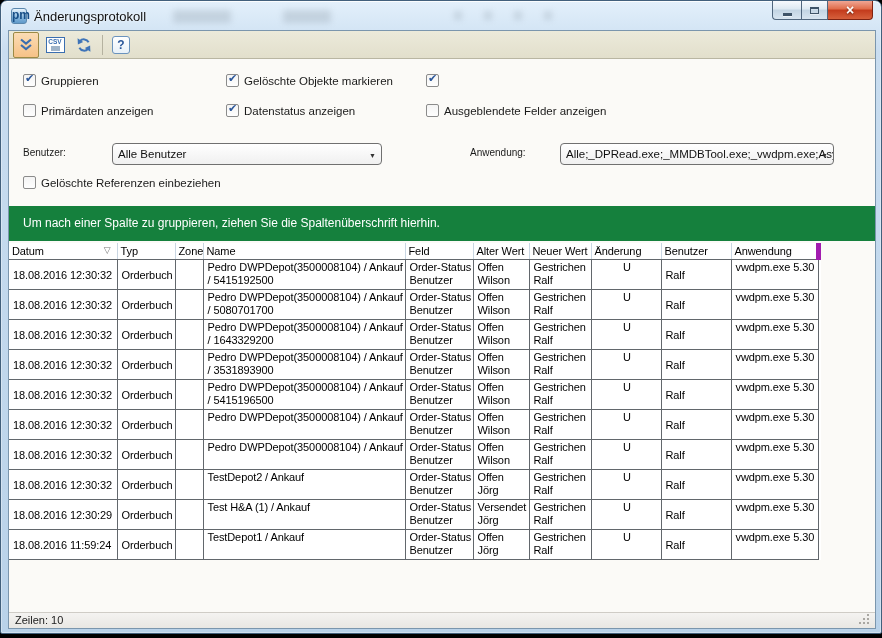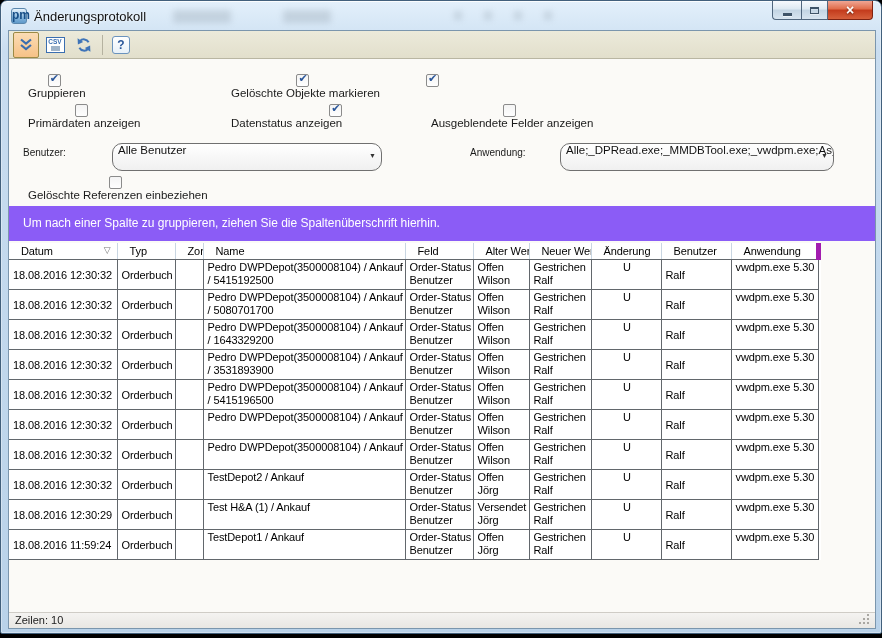--- a/index.html
+++ b/index.html
@@ -45,38 +45,38 @@
     display:flex;align-items:center;justify-content:center;padding:0;box-sizing:border-box;}
   .tb.active{background:linear-gradient(180deg,#fcdcb4,#f6c287);border:1px solid #9c8a45;border-radius:2px;}
   .tb-sep{width:1px;height:20px;background:#b5b2a0;margin:0 5px 0 2px;}
   .csv-box{width:19px;height:16px;box-sizing:border-box;border:1px solid #3a6eb0;background:#fff;position:relative;
     font-size:6.5px;font-weight:bold;color:#3a6eb0;text-align:center;line-height:8px;}
   .csv-box::after{content:"";position:absolute;left:4px;bottom:1px;width:9px;height:5px;background:#9fb3c8;}
   .help-box{width:18px;height:18px;box-sizing:border-box;border:1px solid #6b93bd;border-radius:3px;
     background:linear-gradient(#ffffff,#e8f1f9);color:#2b579a;font-weight:bold;font-size:12px;
     display:flex;align-items:center;justify-content:center;}
   
-  .cb{position:absolute;display:flex;align-items:center;cursor:default;flex-direction:column;}
+  .cb{position:absolute;display:flex;align-items:center;cursor:default;}
   .cb .box{width:13px;height:13px;box-sizing:border-box;border:1px solid #8b8b8b;border-radius:2px;
     background:linear-gradient(180deg,#f4f4f4,#fefefe);position:relative;flex:0 0 auto;}
   .cb .box.checked::after{content:"\2714";position:absolute;left:1px;top:-3px;font-size:11px;color:#2b579a;}
   .cb .lbl{font-size:11.5px;color:#1a1a1a;margin-left:5px;white-space:nowrap;}
   .fldlabel{position:absolute;font-size:10px;color:#1a1a1a;}
   
-  .combo{position:absolute;height:28px;box-sizing:border-box;border:1px solid #707070;border-radius:10px;
-    background:linear-gradient(180deg,#ffffff,#f0f0f0);display:flex;overflow:hidden;}
+  .combo{position:absolute;height:22px;box-sizing:border-box;border:1px solid #707070;border-radius:4px;
+    background:linear-gradient(180deg,#ffffff,#f0f0f0);display:flex;align-items:center;overflow:hidden;}
   .combo .val{font-size:11.5px;color:#111;padding:0 18px 0 5px;white-space:nowrap;overflow:hidden;flex:1;}
   .combo .arr{position:absolute;right:5px;top:8px;font-size:7px;color:#333;}
   
-  .groupbar{position:absolute;left:0;width:100%;height:35px;background:#8b5cf6;color:#fff;
+  .groupbar{position:absolute;left:0;width:100%;height:35px;background:#15803d;color:#fff;
     font-size:12px;line-height:35px;padding-left:14px;box-sizing:border-box;white-space:nowrap;}
   
   .tblwrap{position:absolute;left:0;top:212px;}
   table.grid{border-collapse:collapse;table-layout:fixed;width:809px;font-size:11px;letter-spacing:-0.1px;color:#000;background:#fff;}
-  table.grid th{height:16px;font-weight:normal;text-align:left;padding:0 2px 0 12px;
+  table.grid th{height:16px;font-weight:normal;text-align:left;padding:0 2px 0 3px;
     border-right:1px solid #c9d6e2;border-bottom:1px solid #62676c;background:#fff;
     white-space:nowrap;overflow:hidden;position:relative;}
   table.grid th:last-child{border-right:5px solid #a21caf;}
   table.grid td{height:30px;box-sizing:border-box;padding:1px 2px 1px 4px;vertical-align:top;
     border-right:1px solid #62676c;border-bottom:1px solid #62676c;overflow:hidden;}
   table.grid td.mid{vertical-align:middle;}
   table.grid td.ctr{text-align:center;}
   .line{white-space:nowrap;line-height:13px;}
   .sortglyph{position:absolute;right:6px;top:2px;font-size:9px;color:#777;}
   

